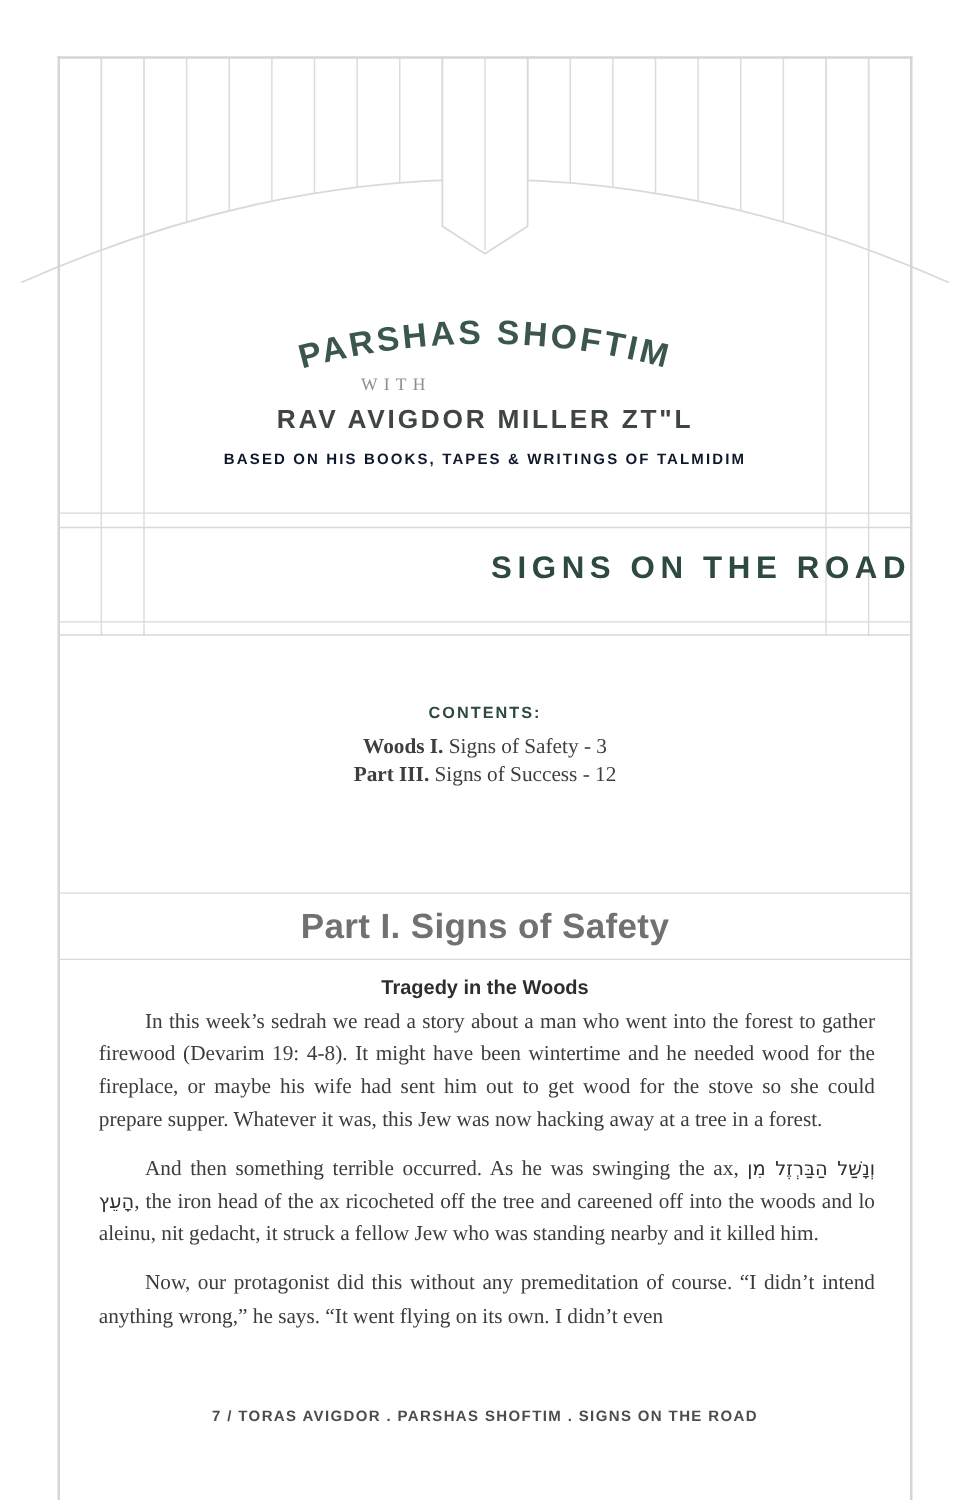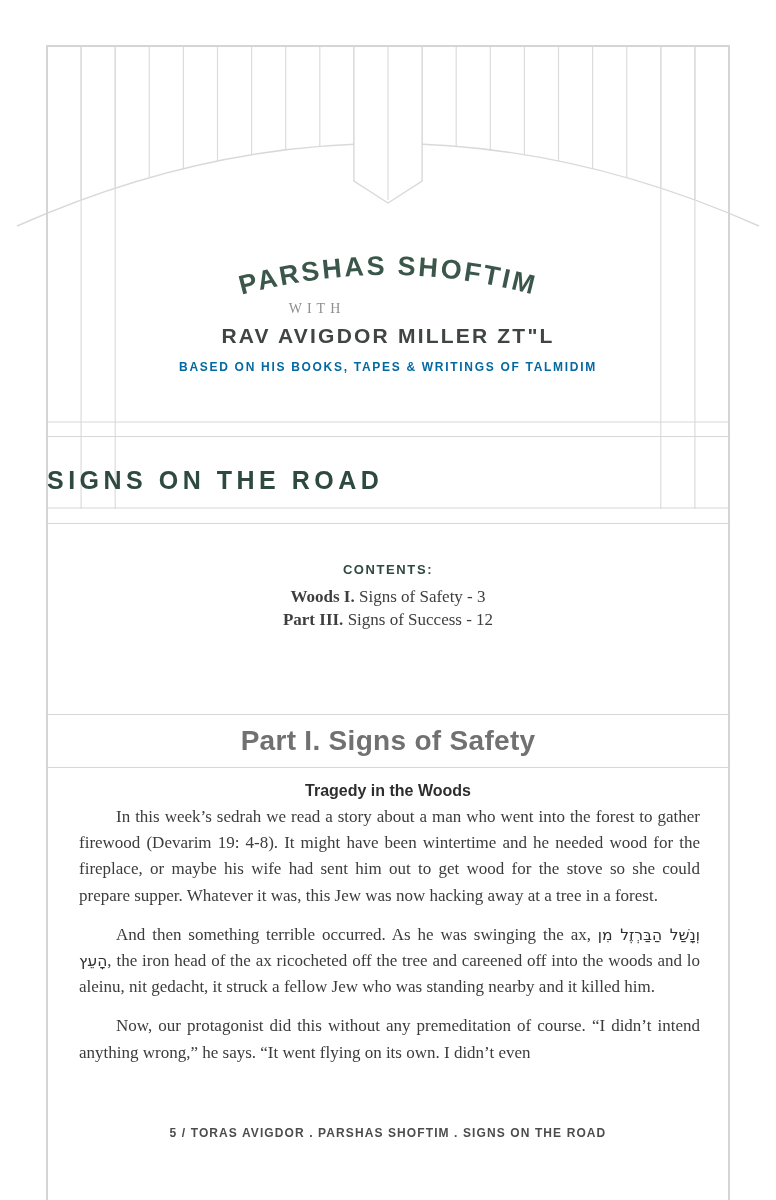--- a/index.html
+++ b/index.html
@@ -22,27 +22,27 @@
     position:absolute;left:47px;top:301px;width:540px;text-align:center;
     font-family:"Liberation Serif",serif;font-size:14px;letter-spacing:5px;
     color:#8f8f8f;
   }
   .masthead-author{
     position:absolute;left:47px;top:324px;width:682px;text-align:center;
     font-size:21px;font-weight:bold;letter-spacing:2.2px;color:#3f4541;
   }
   .masthead-tagline{
     position:absolute;left:47px;top:360px;width:682px;text-align:center;
-    font-size:12px;font-weight:bold;letter-spacing:1.7px;color:#0369a1;
+    font-size:12px;font-weight:bold;letter-spacing:1.7px;color:#0f172a;
   }
   
   .title-band{
-    position:absolute;left:47px;top:436px;width:682px;height:86px;
+    position:absolute;left:47px;top:410px;width:682px;height:86px;
     border-top:1px solid #d8d8d8;border-bottom:1px solid #d8d8d8;
-    display:flex;align-items:center;justify-content:flex-start;
+    display:flex;align-items:center;justify-content:flex-end;
   }
   .issue-title{
     font-size:25px;font-weight:bold;letter-spacing:4.5px;color:#2e4a40;
   }
   
   .contents{
     position:absolute;left:47px;top:562px;width:682px;text-align:center;
   }
   .contents-heading{
     font-size:13px;font-weight:bold;letter-spacing:1.6px;color:#2e4a40;
@@ -157,13 +157,13 @@
 </div>
 
 <div class="subheading">Tragedy in the Woods</div>
 
 <div class="article">
   <p><span>In this week’s </span><span class="seg-i">sedrah</span><span> we read a story about a man who went into the forest to gather firewood (Devarim 19: 4-8). It might have been wintertime and he needed wood for the fireplace, or maybe his wife had sent him out to get wood for the stove so she could prepare supper. Whatever it was, this Jew was now hacking away at a tree in a forest.</span></p>
   <p><span>And then something terrible occurred. As he was swinging the ax, </span><span class="seg-he">וְנָשַׁל הַבַּרְזֶל מִן הָעֵץ</span><span>, the iron head of the ax ricocheted off the tree and careened off into the woods and </span><span class="seg-i">lo aleinu</span><span>, </span><span class="seg-i">nit gedacht</span><span>, it struck a fellow Jew who was standing nearby and it killed him.</span></p>
   <p><span>Now, our protagonist did this without any premeditation of course. “I didn’t intend anything wrong,” he says. “It went flying on its own. I didn’t even</span></p>
 </div>
 
-<div class="page-footer">5 / TORAS AVIGDOR . PARSHAS SHOFTIM . SIGNS ON THE ROAD</div>
+<div class="page-footer">7 / TORAS AVIGDOR . PARSHAS SHOFTIM . SIGNS ON THE ROAD</div>
 
 </body></html>

